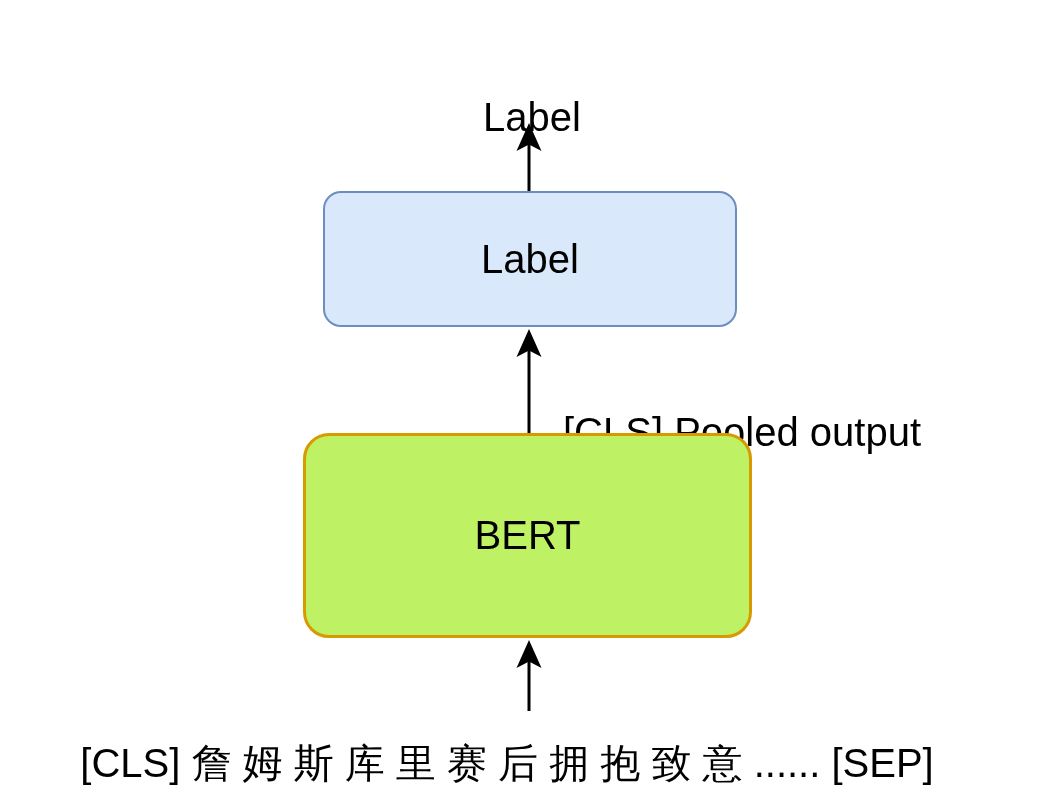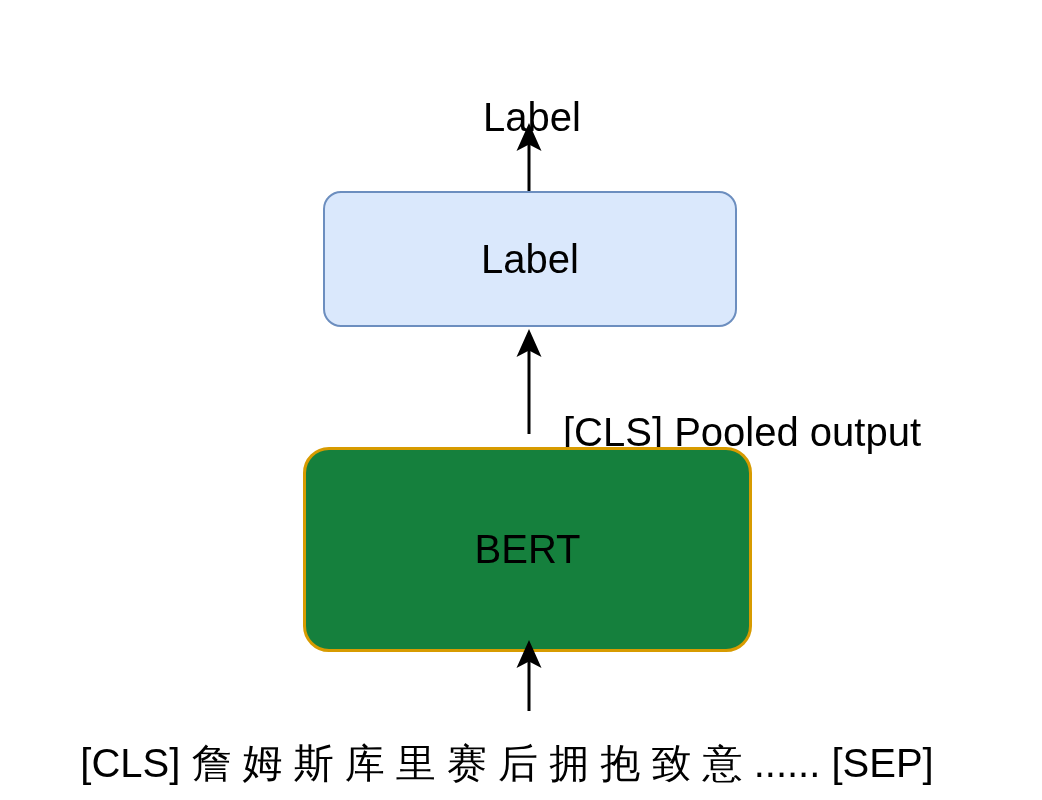--- a/index.html
+++ b/index.html
@@ -86,21 +86,21 @@
     <span>Label</span>
   </div>
 
   <svg class="arrow arrow-2" viewBox="0 0 34 106" aria-hidden="true">
     <line x1="17" y1="106" x2="17" y2="22" stroke="#000000" stroke-width="3"></line>
     <path d="M17,1 L29.5,29 L17,22.5 L4.5,29 Z" fill="#000000"></path>
   </svg>
 
   <div class="txt pooled-label">[CLS] Pooled output</div>
 
-  <div class="box bert-box" style="background-color: #15803d; border-color: rgb(215, 155, 0); margin-top: 14px;">
+  <div class="box bert-box" style="background-color: #bef264; border-color: rgb(215, 155, 0);">
     <span>BERT</span>
   </div>
 
   <svg class="arrow arrow-3" viewBox="0 0 34 72" aria-hidden="true">
     <line x1="17" y1="72" x2="17" y2="22" stroke="#000000" stroke-width="3"></line>
     <path d="M17,1 L29.5,29 L17,22.5 L4.5,29 Z" fill="#000000"></path>
   </svg>
 
   <div class="txt input-text">[CLS] 詹 姆 斯 库 里 赛 后 拥 抱 致 意 ...... [SEP]</div>
 

